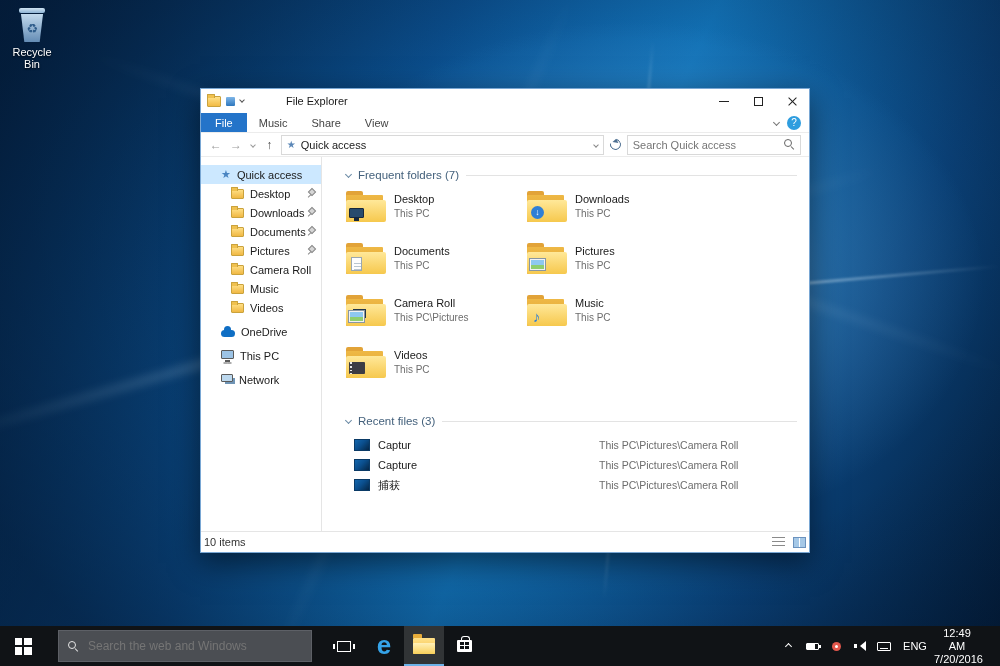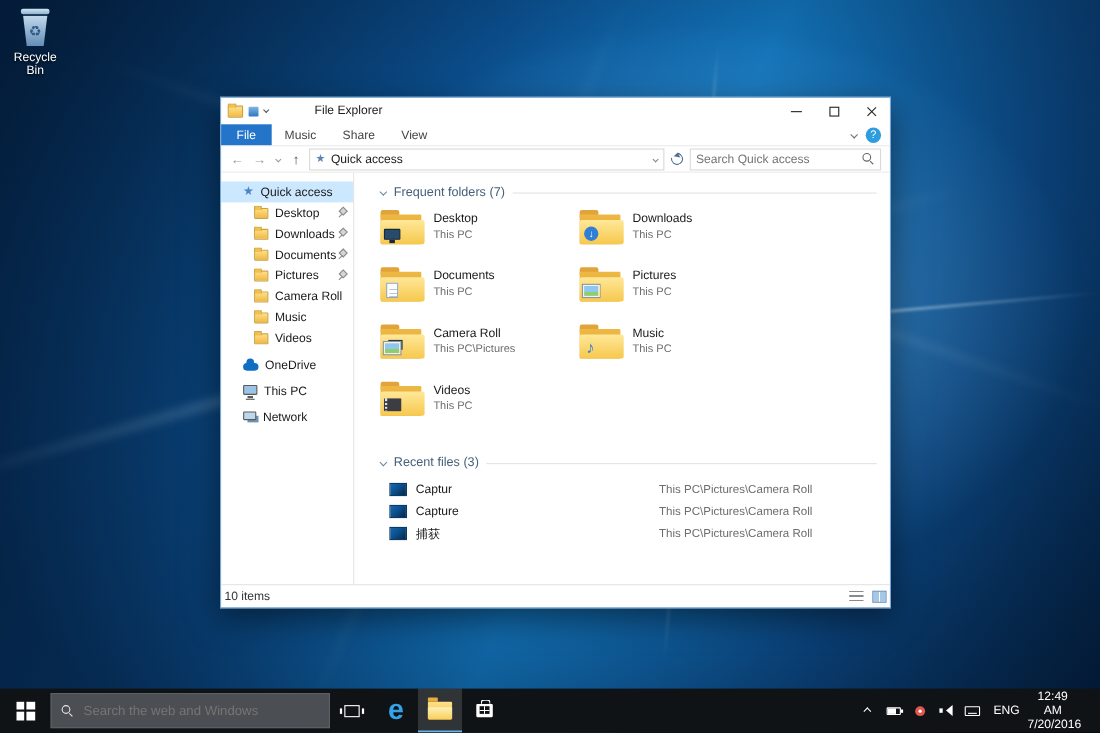--- a/index.html
+++ b/index.html
@@ -144,21 +144,21 @@
   .sb-icons { margin-left:auto; display:flex; gap:8px; }
   .sb-list { width:13px; height:11px; background:repeating-linear-gradient(180deg,#8a8a8a 0 1.5px,transparent 1.5px 4px); }
   .sb-thumb { width:13px; height:11px; border:1px solid #5b87b7; background:
     linear-gradient(90deg,#9cc3e5 0 5px,transparent 5px 6px,#9cc3e5 6px); opacity:.9; }
 
   
   .taskbar { position:absolute; left:0; bottom:0; width:1000px; height:40px; background:#101316; display:flex; align-items:stretch; color:#fff; z-index:10; }
   .start { width:46px; display:flex; align-items:center; justify-content:center; }
   .win-logo { width:17px; height:17px; display:grid; grid-template-columns:7.5px 7.5px; grid-template-rows:7.5px 7.5px; gap:2px; }
   .win-logo i { background:#fff; display:block; }
-  .tb-search { width:254px; margin:4px 0; background:#4b4e53; border:1px solid #5d6066; display:flex; align-items:center; gap:9px; padding:0 9px; }
+  .tb-search { width:254px; margin:4px 12px; background:#4b4e53; border:1px solid #5d6066; display:flex; align-items:center; gap:9px; padding:0 9px; }
   .tb-search .mag { color:#e6e6e6; }
   .tb-search input { border:none; outline:none; background:transparent; color:#d6d6d6; font-size:12px; flex:1; min-width:0; font-family:inherit; }
   .tb-btn { width:40px; display:flex; align-items:center; justify-content:center; position:relative; }
   .tb-btn.active { background:rgba(255,255,255,.14); box-shadow:inset 0 -2px 0 #6cb2e8; }
   .taskview-ico { position:relative; width:14px; height:11px; border:1px solid #fff; }
   .taskview-ico::before { content:""; position:absolute; left:-5px; top:2px; width:2px; height:5px; background:#fff; }
   .taskview-ico::after { content:""; position:absolute; right:-5px; top:2px; width:2px; height:5px; background:#fff; }
   .edge-e { font-size:26px; font-weight:bold; color:#35a3e8; line-height:1; margin-top:-3px; }
   .fe-task { position:relative; width:22px; height:16px; background:linear-gradient(180deg,#ffe189,#f2bb45); border-radius:1px; }
   .fe-task::before { content:""; position:absolute; top:-4px; left:0; width:9px; height:4px; background:#e8ad3a; border-radius:1px 1px 0 0; }

